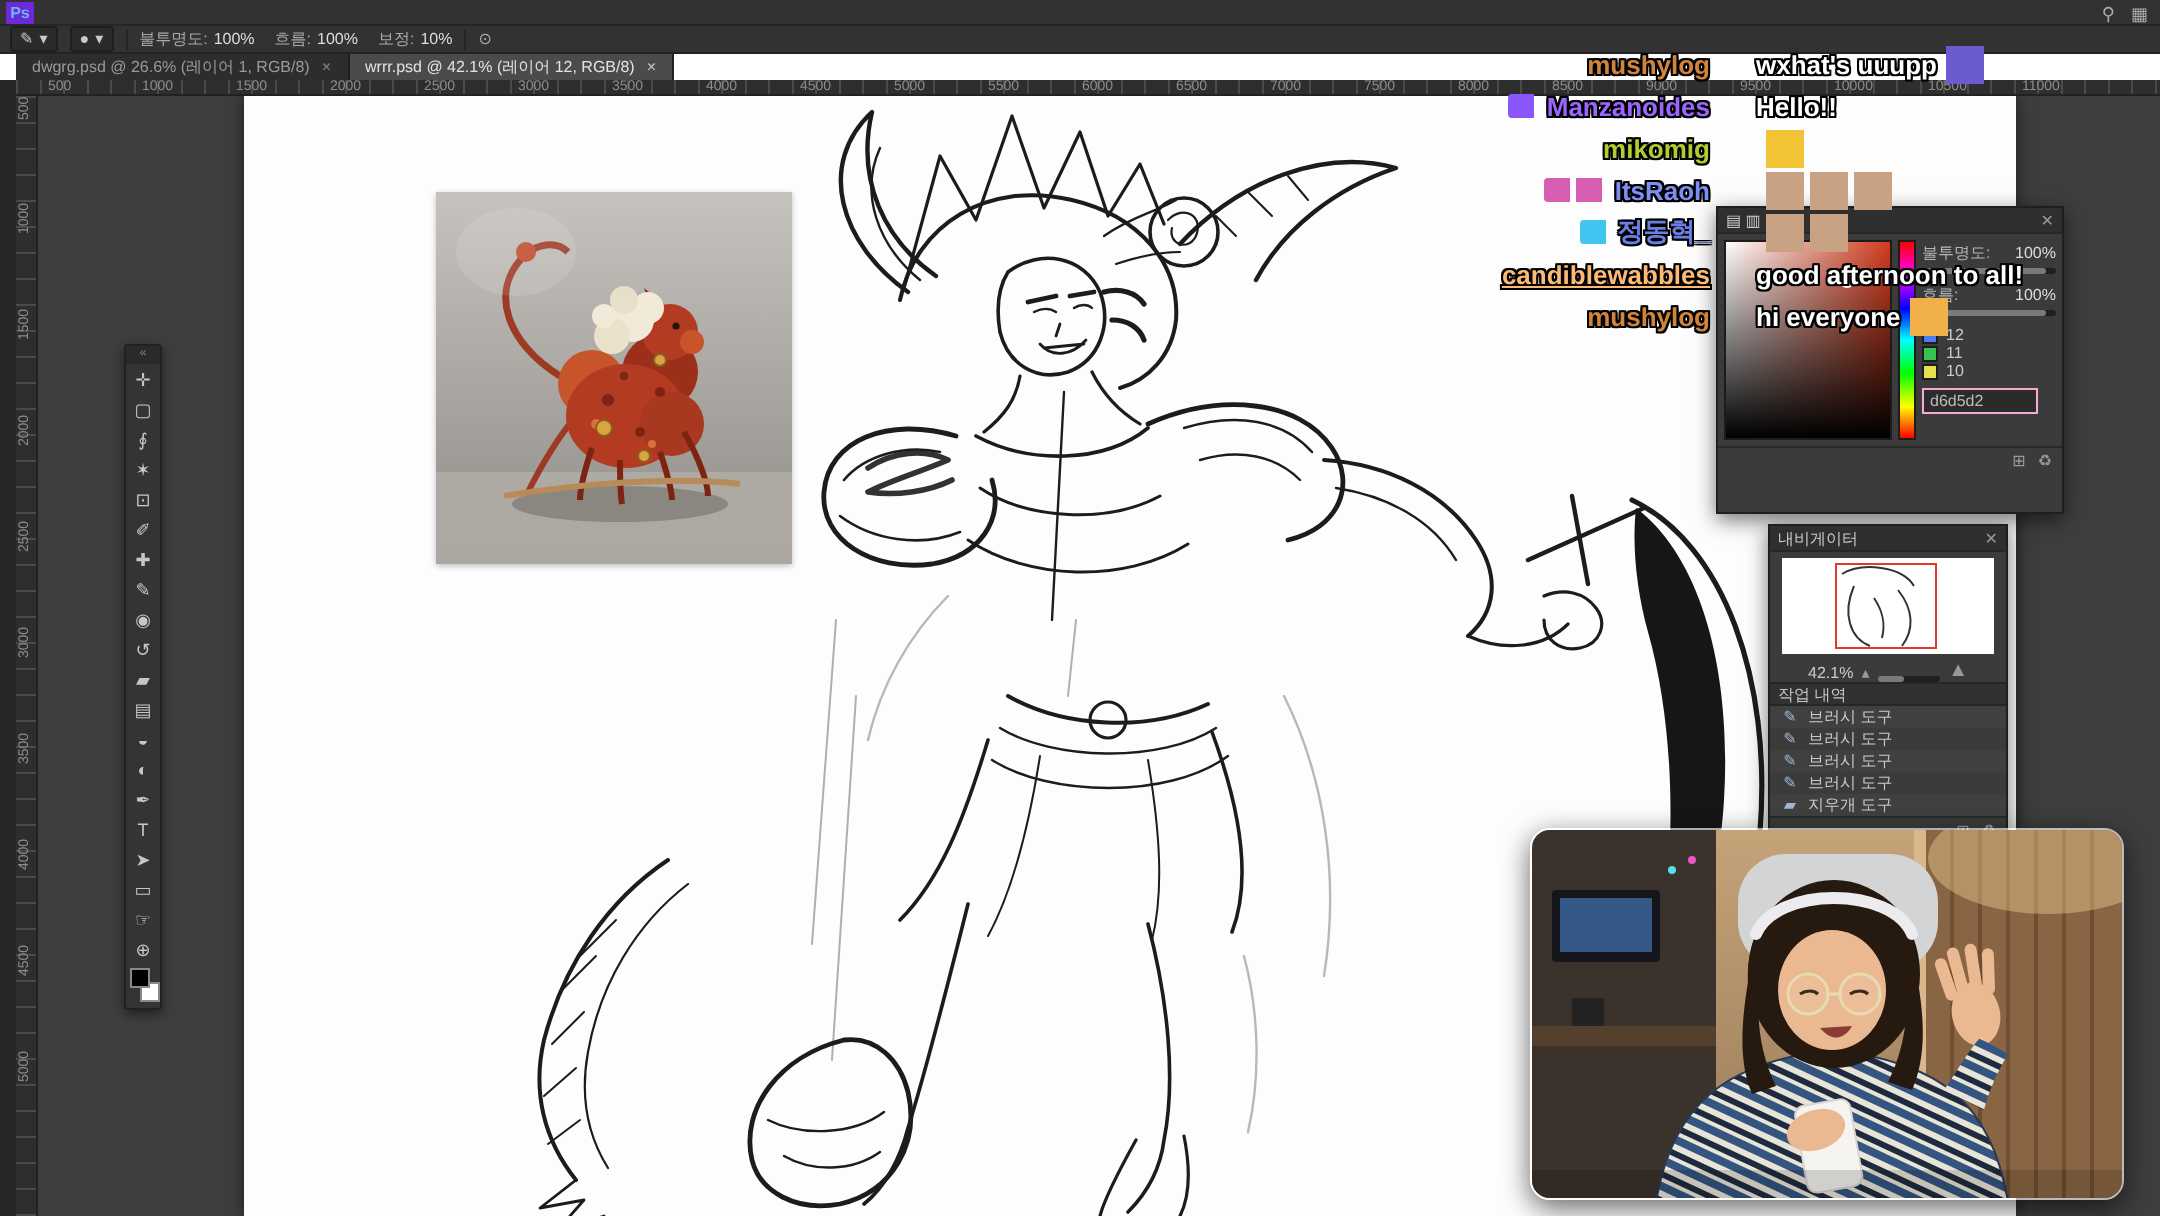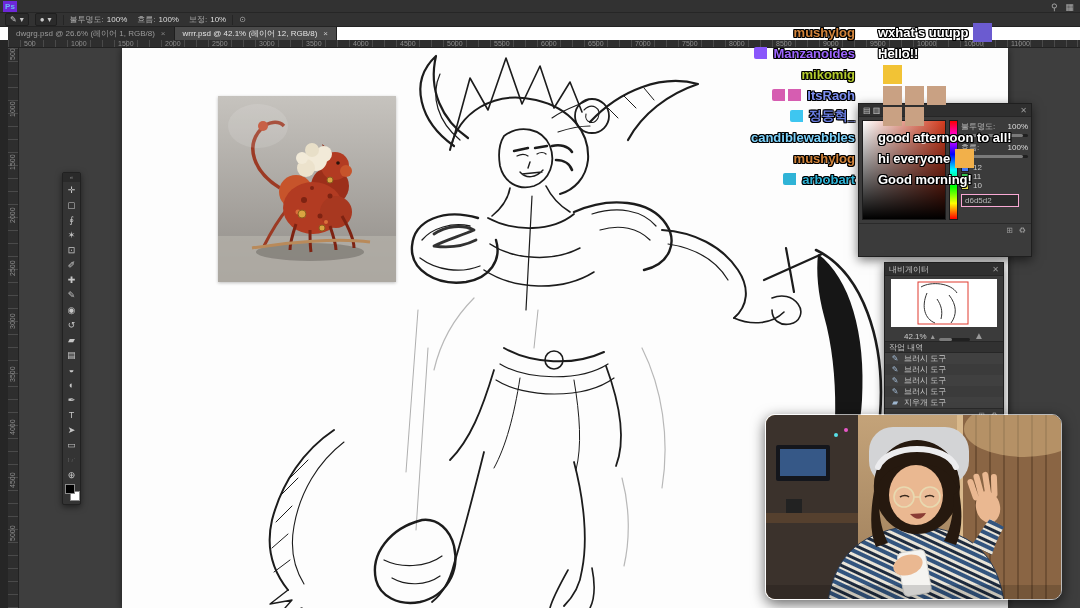--- a/index.html
+++ b/index.html
@@ -496,43 +496,35 @@
         <span class="badges" style="--n: 1; --bc: #3ec6f0;"></span>
         <span class="uname" style="color: rgb(107, 127, 227);">정동혁_</span>
       </span>
       <span class="msg"></span>
       <span class="emotes" style="--n: 2; --ec: #c9a183;"></span>
     </div>
 
     <div class="chat-line">
       <span class="ucell">
         <span class="badges" style="--n: 0; --bc: #3fae52;"></span>
-        <span class="uname" style="color: #7dd3fc;">candiblewabbles</span>
+        <span class="uname" style="color: #fdba74; text-decoration: underline;">candiblewabbles</span>
       </span>
       <span class="msg">good afternoon to all!</span>
       <span class="emotes" style="--n: 0; --ec: #f2c335;"></span>
     </div>
 
     <div class="chat-line">
       <span class="ucell">
         <span class="badges" style="--n: 0; --bc: #8956fb;"></span>
         <span class="uname" style="color: rgb(210, 132, 59);">mushylog</span>
       </span>
       <span class="msg">hi everyone</span>
       <span class="emotes" style="--n: 1; --ec: #f2b04a;"></span>
     </div>
 
-    <div class="chat-line">
-      <span class="ucell">
-        <span class="badges" style="--n: 1; --bc: #2fb3d6;"></span>
-        <span class="uname" style="color: rgb(47, 179, 214);">arbobart</span>
-      </span>
-      <span class="msg">Good morning!</span>
-      <span class="emotes" style="--n: 0; --ec: #f2c335;"></span>
-    </div>
   </div>
 
 <div class="webcam">
   <svg viewBox="0 0 297 186" width="297" height="186">
     <defs>
       <linearGradient id="wcwall" x1="0" y1="0" x2="0" y2="1">
         <stop offset="0" stop-color="#c4a379"></stop>
           <stop offset="1" stop-color="#9a7b58"></stop>
       </linearGradient>
       <pattern id="wcstripe" width="12" height="12" patternUnits="userSpaceOnUse" patternTransform="rotate(25)">

